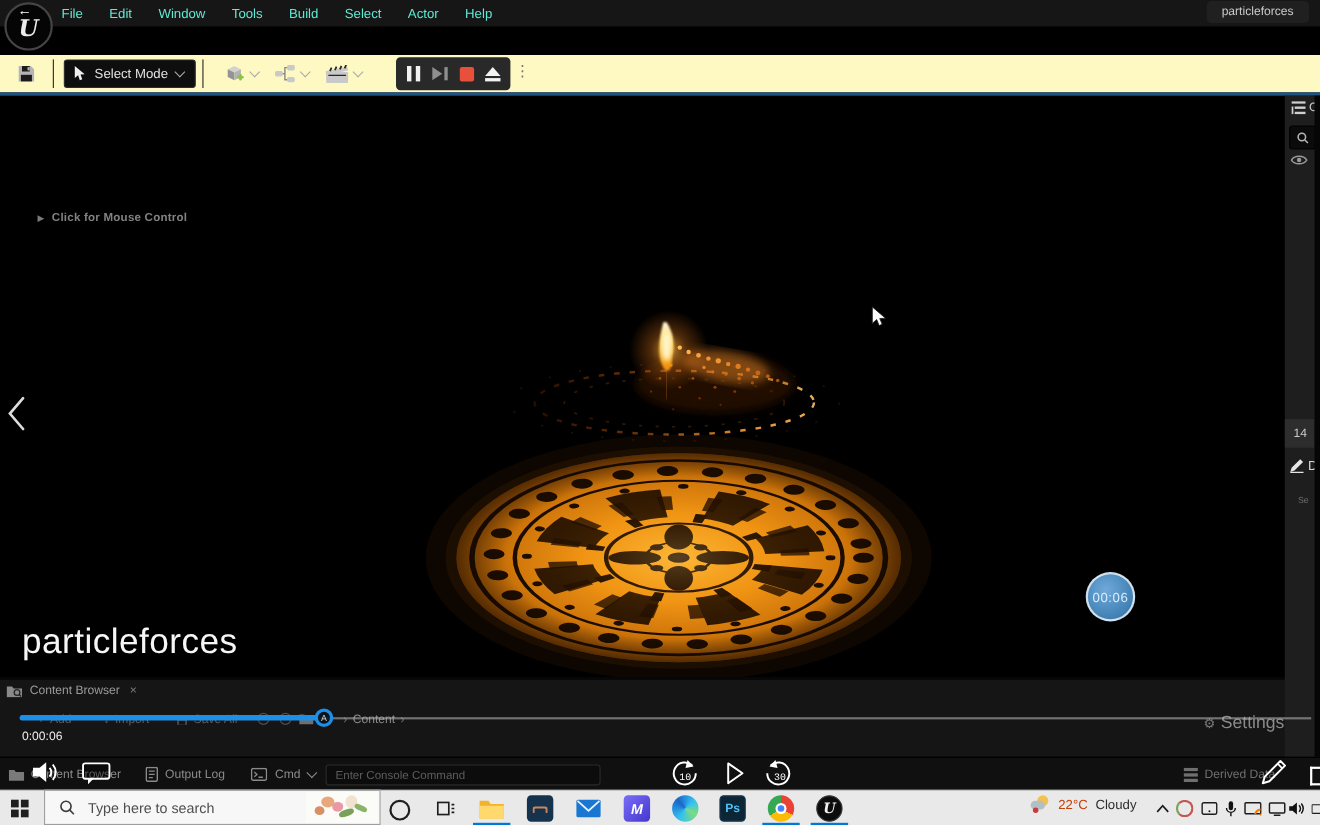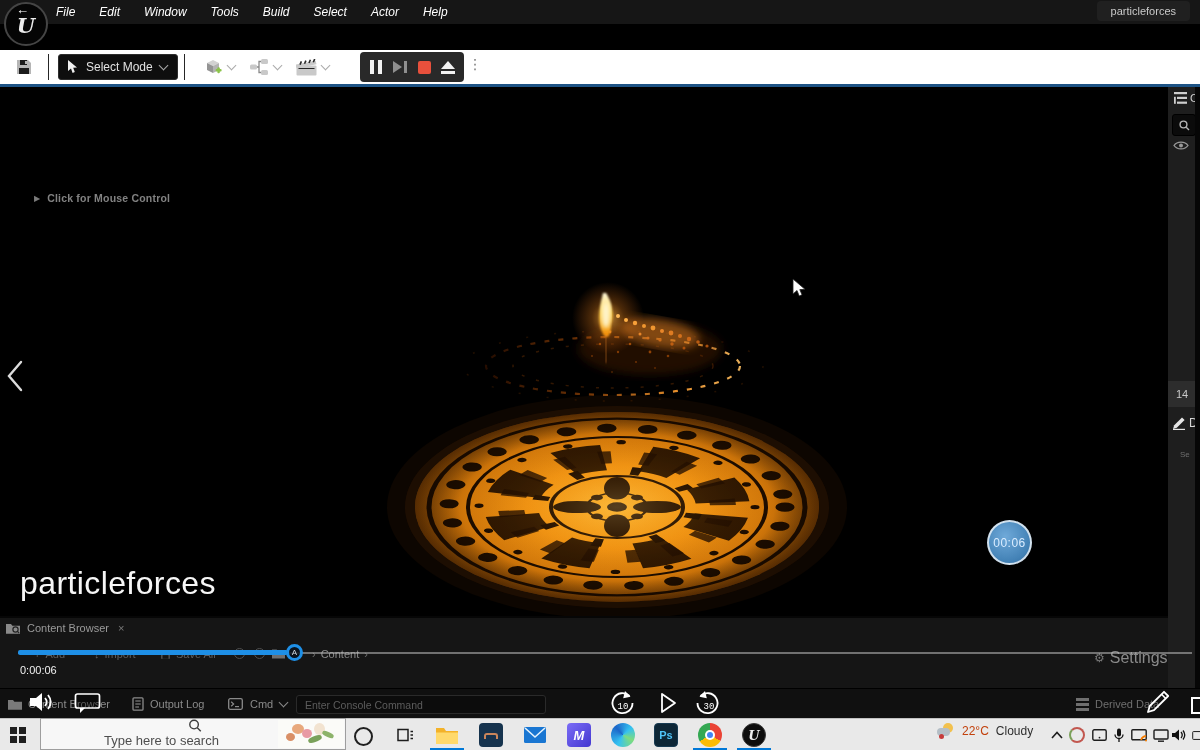--- a/index.html
+++ b/index.html
@@ -1,33 +1,33 @@
 <!DOCTYPE html>
 <html><head>
 <meta charset="utf-8">
 <style>
   html,body{margin:0;padding:0;background:#000;}
   #screen{position:relative;width:1200px;height:750px;overflow:hidden;
     font-family:"Liberation Sans",sans-serif;background:#000;-webkit-font-smoothing:antialiased;}
   
   #menubar{position:absolute;left:0;top:0;width:1200px;height:24px;background:#161616;z-index:3;}
   #menubar .menu-items{position:absolute;left:56px;top:0;height:24px;display:flex;align-items:center;gap:24px;}
-  .menu-item{font-size:12px;color:#ffffff;cursor:default;font-style:italic;}
+  .menu-item{font-size:12px;color:#5eead4;cursor:default;}
   #win-title{position:absolute;right:10px;top:1px;height:20px;padding:0 14px;background:#202020;border-radius:4px;
     display:flex;align-items:center;font-size:11px;color:#c9c9c9;}
   #logo{position:absolute;left:4px;top:2px;width:40px;height:40px;border-radius:50%;background:#050505;
     border:2px solid #454545;z-index:5;display:flex;align-items:center;justify-content:center;}
   #logo .u{font-family:"DejaVu Serif",serif;font-style:italic;font-weight:bold;font-size:21px;color:#ececec;margin-top:2px;}
   #logo .back{position:absolute;left:10px;top:-2px;color:#fff;font-size:13px;font-weight:bold;}
   #tabrow{position:absolute;left:0;top:24px;width:1200px;height:26px;background:#0e0e0e;z-index:2;}
   #tab-newmap{position:absolute;left:54px;top:0;width:184px;height:26px;background:#1d1d1d;border-radius:5px 5px 0 0;
     display:flex;align-items:center;gap:7px;padding-left:14px;box-sizing:border-box;}
   #tab-newmap .lbl{font-size:12px;color:#e8e8e8;}
   .levels-icon{width:16px;height:11px;}
-  #toolbar{position:absolute;left:0;top:50px;width:1200px;height:34px;background:#ffffff;z-index:2;}
+  #toolbar{position:absolute;left:0;top:50px;width:1200px;height:34px;background:#fef9c3;z-index:2;}
   .tb-sep{position:absolute;top:4px;width:1px;height:26px;background:#262626;}
   .tb-btn{position:absolute;top:2px;height:30px;display:flex;align-items:center;justify-content:center;cursor:pointer;}
   #select-mode{position:absolute;left:58px;top:4px;height:26px;background:#0e0e0e;border:1px solid #2d2d2d;border-radius:3px;
     display:flex;align-items:center;gap:7px;padding:0 10px 0 8px;box-sizing:border-box;cursor:pointer;}
   #select-mode .lbl{font-size:12px;color:#e2e2e2;}
   .chev{width:6px;height:6px;border-right:1.6px solid #aaa;border-bottom:1.6px solid #aaa;transform:rotate(45deg);margin-top:-3px;}
   #play-group{position:absolute;left:360px;top:2px;width:104px;height:30px;background:#292929;border-radius:4px;
     display:flex;align-items:center;justify-content:space-around;padding:0 4px;box-sizing:border-box;}
   .pc{display:flex;align-items:center;justify-content:center;width:22px;height:22px;cursor:pointer;}
   .pause-bars{display:flex;gap:4px;}
@@ -98,21 +98,21 @@
     border-radius:3px;color:#9a9a9a;font-size:10.5px;padding:0 8px;font-family:"Liberation Sans",sans-serif;}
   #console-input::placeholder{color:#5c5c5c;}
   #derived{left:1076px;}
   
   #taskbar{position:absolute;left:0;top:718px;width:1200px;height:32px;background:#e9e9e9;border-top:1px solid #c2c2c2;
     box-sizing:border-box;z-index:6;}
   #start-btn{position:absolute;left:10px;top:8px;width:16px;height:16px;display:grid;grid-template-columns:7px 7px;
     grid-template-rows:7px 7px;gap:2px;cursor:pointer;}
   #start-btn i{background:#1f1f1f;}
   #search-box{position:absolute;left:40px;top:-1px;width:306px;height:32px;background:#f7f7f7;border:1px solid #9e9e9e;
-    box-sizing:border-box;display:flex;align-items:center;flex-direction:column;}
+    box-sizing:border-box;display:flex;align-items:center;}
   #search-box input{border:none;outline:none;background:transparent;font-size:13px;color:#333;width:178px;
     font-family:"Liberation Sans",sans-serif;}
   #search-box input::placeholder{color:#4e4e4e;}
   #search-flower{position:absolute;right:1px;top:1px;width:66px;height:28px;background:#fbfbf8;overflow:hidden;}
   .petal{position:absolute;border-radius:50%;}
   #cortana{position:absolute;left:354px;top:8px;width:15px;height:15px;border:2.2px solid #1f1f1f;border-radius:50%;cursor:pointer;}
   .task-icon{position:absolute;top:3px;width:26px;height:26px;display:flex;align-items:center;justify-content:center;cursor:pointer;}
   .app-sq{width:24px;height:24px;border-radius:4px;display:flex;align-items:center;justify-content:center;
     font-weight:bold;box-sizing:border-box;}
   .underline{position:absolute;top:29px;height:3px;width:34px;background:#0078d7;}

